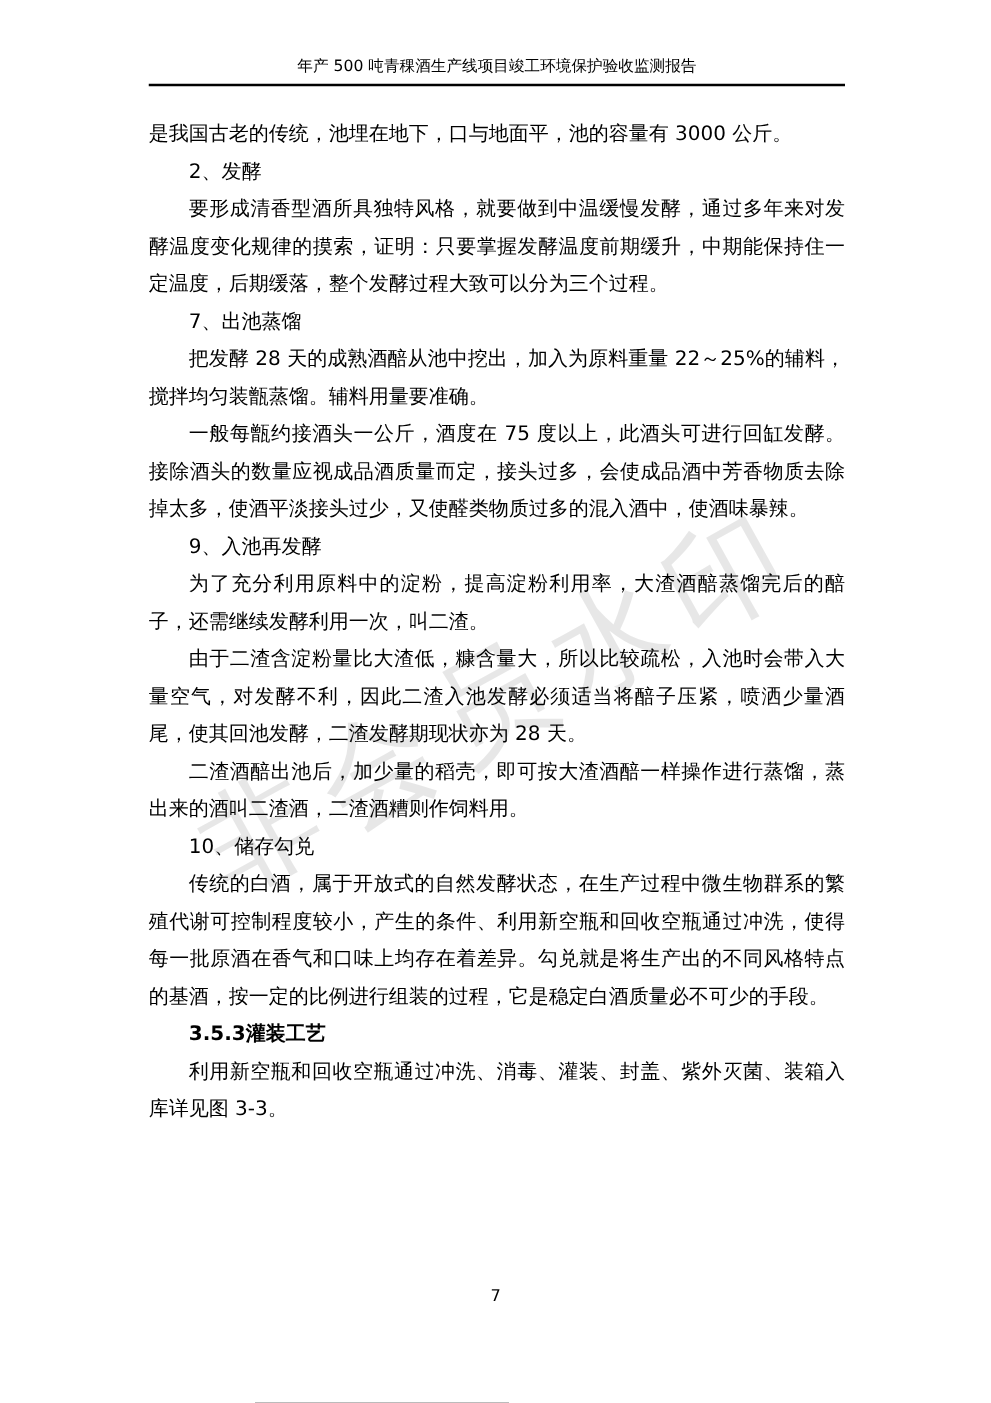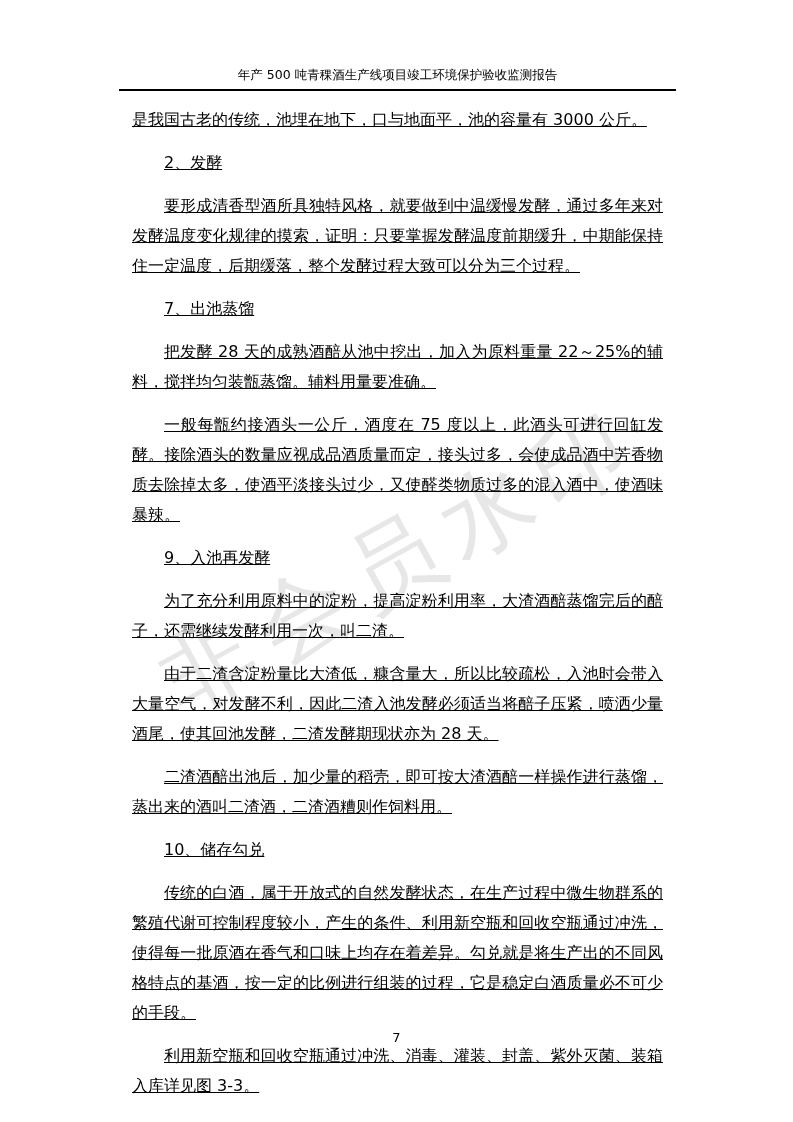--- a/index.html
+++ b/index.html
@@ -23,40 +23,40 @@
     white-space: nowrap;
     color: #000000;
     opacity: 0.09;
     z-index: 0;
     user-select: none;
     pointer-events: none;
   }
   .header {
     position: absolute;
     left: 119px;
-    top: 66px;
+    top: 44px;
     width: 557px;
     text-align: center;
     font-size: 12.5px;
     line-height: 18px;
     padding-bottom: 5px;
     border-bottom: 2px solid #000000;
     z-index: 1;
   }
   .body-col {
     position: absolute;
     left: 119px;
     top: 92px;
     width: 557px;
     font-size: 16px;
     line-height: 30px;
     text-align: justify;
     z-index: 1;
   }
-  .body-col p { margin: 13px; text-decoration: underline; }
+  .body-col p { margin: 0; }
   .indent { text-indent: 2em; }
   .no-indent { text-indent: 0; }
   .sec-heading { text-indent: 2em; }
   .bold-heading { text-indent: 2em; font-weight: bold; }
   .footer {
     position: absolute;
     left: 0;
     top: 1030px;
     width: 100%;
     text-align: center;
@@ -79,18 +79,19 @@
     <p class="indent">要形成清香型酒所具独特风格，就要做到中温缓慢发酵，通过多年来对发酵温度变化规律的摸索，证明：只要掌握发酵温度前期缓升，中期能保持住一定温度，后期缓落，整个发酵过程大致可以分为三个过程。</p>
     <p class="sec-heading">7、出池蒸馏</p>
     <p class="indent">把发酵 28 天的成熟酒醅从池中挖出，加入为原料重量 22～25%的辅料，搅拌均匀装甑蒸馏。辅料用量要准确。</p>
     <p class="indent">一般每甑约接酒头一公斤，酒度在 75 度以上，此酒头可进行回缸发酵。接除酒头的数量应视成品酒质量而定，接头过多，会使成品酒中芳香物质去除掉太多，使酒平淡接头过少，又使醛类物质过多的混入酒中，使酒味暴辣。</p>
     <p class="sec-heading">9、入池再发酵</p>
     <p class="indent">为了充分利用原料中的淀粉，提高淀粉利用率，大渣酒醅蒸馏完后的醅子，还需继续发酵利用一次，叫二渣。</p>
     <p class="indent">由于二渣含淀粉量比大渣低，糠含量大，所以比较疏松，入池时会带入大量空气，对发酵不利，因此二渣入池发酵必须适当将醅子压紧，喷洒少量酒尾，使其回池发酵，二渣发酵期现状亦为 28 天。</p>
     <p class="indent">二渣酒醅出池后，加少量的稻壳，即可按大渣酒醅一样操作进行蒸馏，蒸出来的酒叫二渣酒，二渣酒糟则作饲料用。</p>
     <p class="sec-heading">10、储存勾兑</p>
     <p class="indent">传统的白酒，属于开放式的自然发酵状态，在生产过程中微生物群系的繁殖代谢可控制程度较小，产生的条件、利用新空瓶和回收空瓶通过冲洗，使得每一批原酒在香气和口味上均存在着差异。勾兑就是将生产出的不同风格特点的基酒，按一定的比例进行组装的过程，它是稳定白酒质量必不可少的手段。</p>
+    <p class="bold-heading">3.5.3灌装工艺</p>
     <p class="indent">利用新空瓶和回收空瓶通过冲洗、消毒、灌装、封盖、紫外灭菌、装箱入库详见图 3-3。</p>
   </div>
 
   <div class="footer">7</div>
 
 </div>
 
 </body></html>

